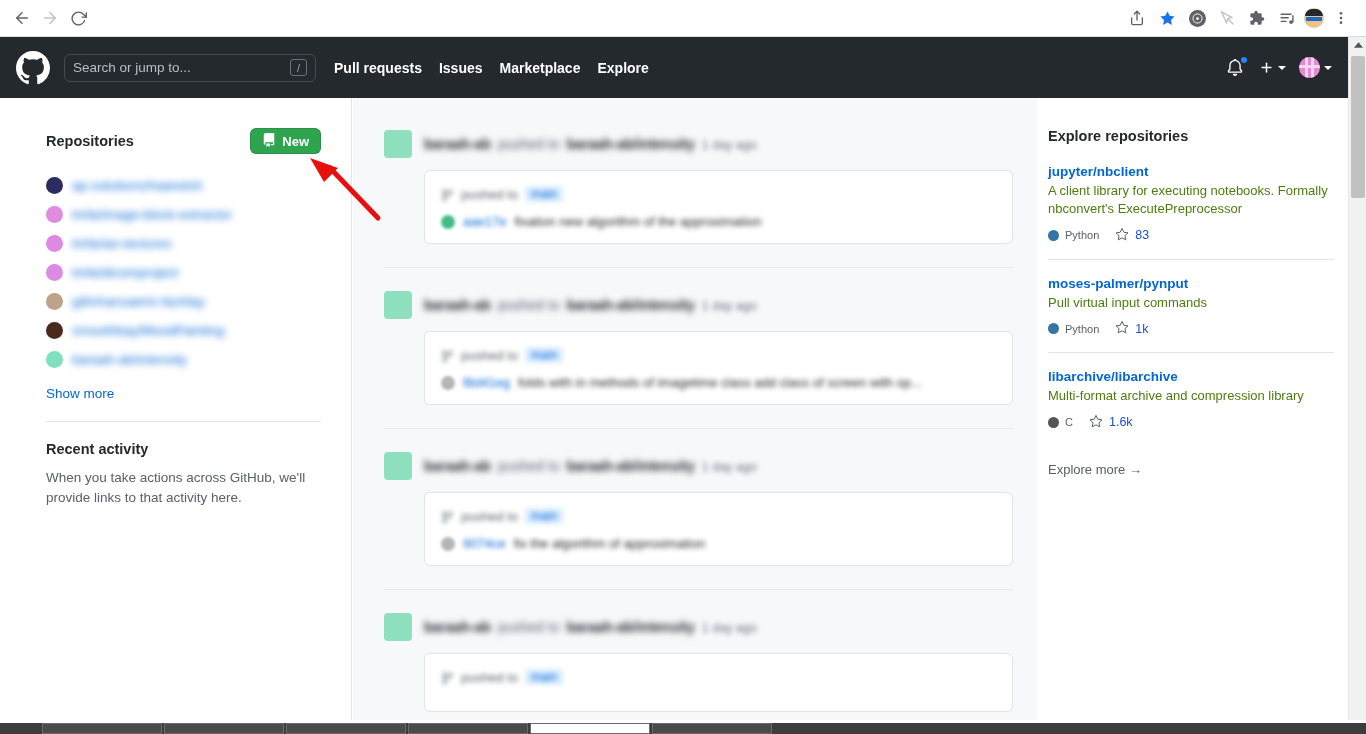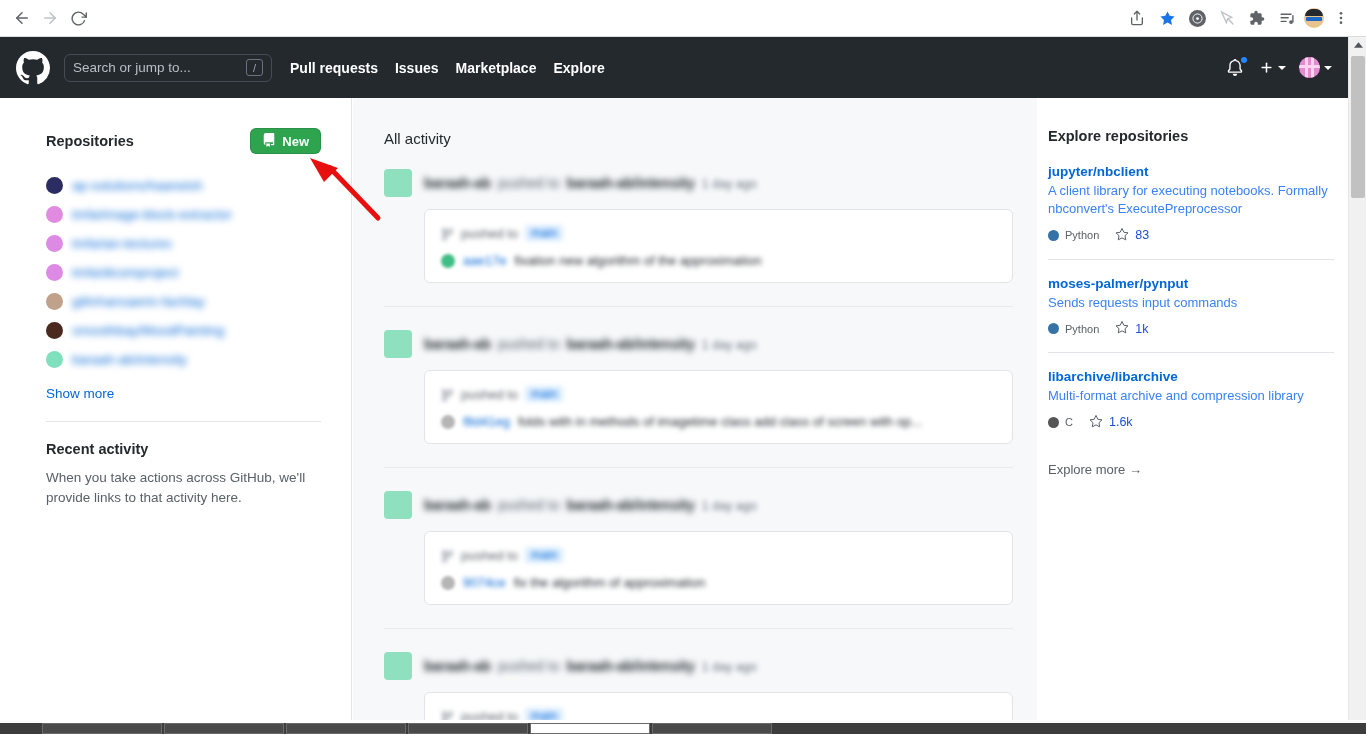--- a/index.html
+++ b/index.html
@@ -53,21 +53,21 @@
   }
   .browser-line { position: absolute; left:0; top: 36px; width: 1366px; height: 1px; background: #dadce0; }
 
   
   .gh-header {
     position: absolute; left: 0; top: 37px; width: 1348px; height: 61px;
     background: #24292e; display: flex; align-items: center; padding: 0 16px;
   }
   .gh-logo { width: 34px; height: 34px; color: #ffffff; margin-right: 14px; }
   .gh-search {
-    width: 208px; height: 28px; border: 1px solid #444d56; border-radius: 6px;
+    width: 252px; height: 28px; border: 1px solid #444d56; border-radius: 6px;
     background: transparent; display: flex; align-items: center; padding: 0 8px;
   }
   .gh-search .ph { font-size: 13.5px; color: #b9bfc6; flex: 1; }
   .gh-search .slash {
     width: 17px; height: 17px; border: 1px solid #6a737d; border-radius: 3px;
     color: #9aa1a8; font-size: 11px; display: flex; align-items: center; justify-content: center;
   }
   .gh-nav { display: flex; align-items: center; gap: 17px; margin-left: 18px; }
   .gh-nav a { color: #ffffff; font-size: 14px; font-weight: bold; text-decoration: none; white-space: nowrap; }
   .gh-right { margin-left: auto; display: flex; align-items: center; gap: 13px; }
@@ -149,21 +149,21 @@
   .commit-av { width: 14px; height: 14px; border-radius: 50%; flex: 0 0 auto; filter: blur(1.6px); }
   .commit-sha { font-size: 13px; color: #0366d6; filter: blur(2.6px); }
   .commit-msg { font-size: 13px; color: #24292e; filter: blur(2.6px); white-space: nowrap; overflow: hidden; }
 
   
   .explore { position: absolute; left: 1021px; top: 0; width: 327px; height: 622px; background: #ffffff; padding: 30px 30px 0 11px; }
   .explore-title { font-size: 14.5px; font-weight: bold; color: #24292e; margin-bottom: 20px; }
   .ex-item { padding-bottom: 15px; border-bottom: 1px solid #e1e4e8; margin-bottom: 16px; }
   .ex-item.last { border-bottom: none; }
   .ex-name { font-size: 13.5px; font-weight: bold; color: #0366d6; margin-bottom: 3px; }
-  .ex-desc { font-size: 13px; color: #3b82f6; line-height: 1.42; margin-bottom: 8px; }
+  .ex-desc { font-size: 13px; color: #4d7c0f; line-height: 1.42; margin-bottom: 8px; }
   .ex-meta { display: flex; align-items: center; gap: 16px; }
   .ex-lang { display: flex; align-items: center; gap: 6px; font-size: 11px; color: #586069; }
   .lang-dot { width: 11px; height: 11px; border-radius: 50%; }
   .ex-stars { display: flex; align-items: center; gap: 6px; font-size: 12.5px; color: #1d4ed8; }
   .explore-more { font-size: 13px; color: #586069; cursor: pointer; }
 
   
   .arrow-svg { position: absolute; left: 300px; top: 148px; pointer-events: none; }
 
   
@@ -349,21 +349,20 @@
         </div>
       </div>
 
       <div class="show-more">Show more</div>
       <div class="side-rule"></div>
       <div class="recent-title">Recent activity</div>
       <div class="recent-text">When you take actions across GitHub, we'll provide links to that activity here.</div>
     </div>
 
     <div class="feed">
-      <div class="feed-title">All activity</div>
 
       <div class="feed-item">
         <div class="feed-head">
           <span class="feed-av"></span>
           <span class="feed-line">
             <span class="feed-actor">baraah-ab</span>
             <span class="feed-verb">pushed to</span>
             <span class="feed-repo">baraah-ab/intensity</span>
             <span class="feed-time">1 day ago</span>
           </span>
@@ -484,21 +483,21 @@
                   <polygon points="12 2.5 15.2 9.1 22.3 10 17.1 14.9 18.4 22 12 18.6 5.6 22 6.9 14.9 1.7 10 8.8 9.1 12 2.5"></polygon>
                 </svg>
             </span>
             <span>83</span>
           </span>
         </div>
       </div>
 
       <div class="ex-item">
         <div class="ex-name">moses-palmer/pynput</div>
-        <div class="ex-desc">Sends requests input commands</div>
+        <div class="ex-desc">Pull virtual input commands</div>
         <div class="ex-meta">
           <span class="ex-lang">
             <span class="lang-dot" style="background:#3572A5"></span>
             <span>Python</span>
           </span>
           <span class="ex-stars">
             <span>
               <svg width="14" height="14" viewBox="0 0 24 24" fill="none" stroke="#586069" stroke-width="1.7" stroke-linejoin="round">
                   <polygon points="12 2.5 15.2 9.1 22.3 10 17.1 14.9 18.4 22 12 18.6 5.6 22 6.9 14.9 1.7 10 8.8 9.1 12 2.5"></polygon>
                 </svg>

